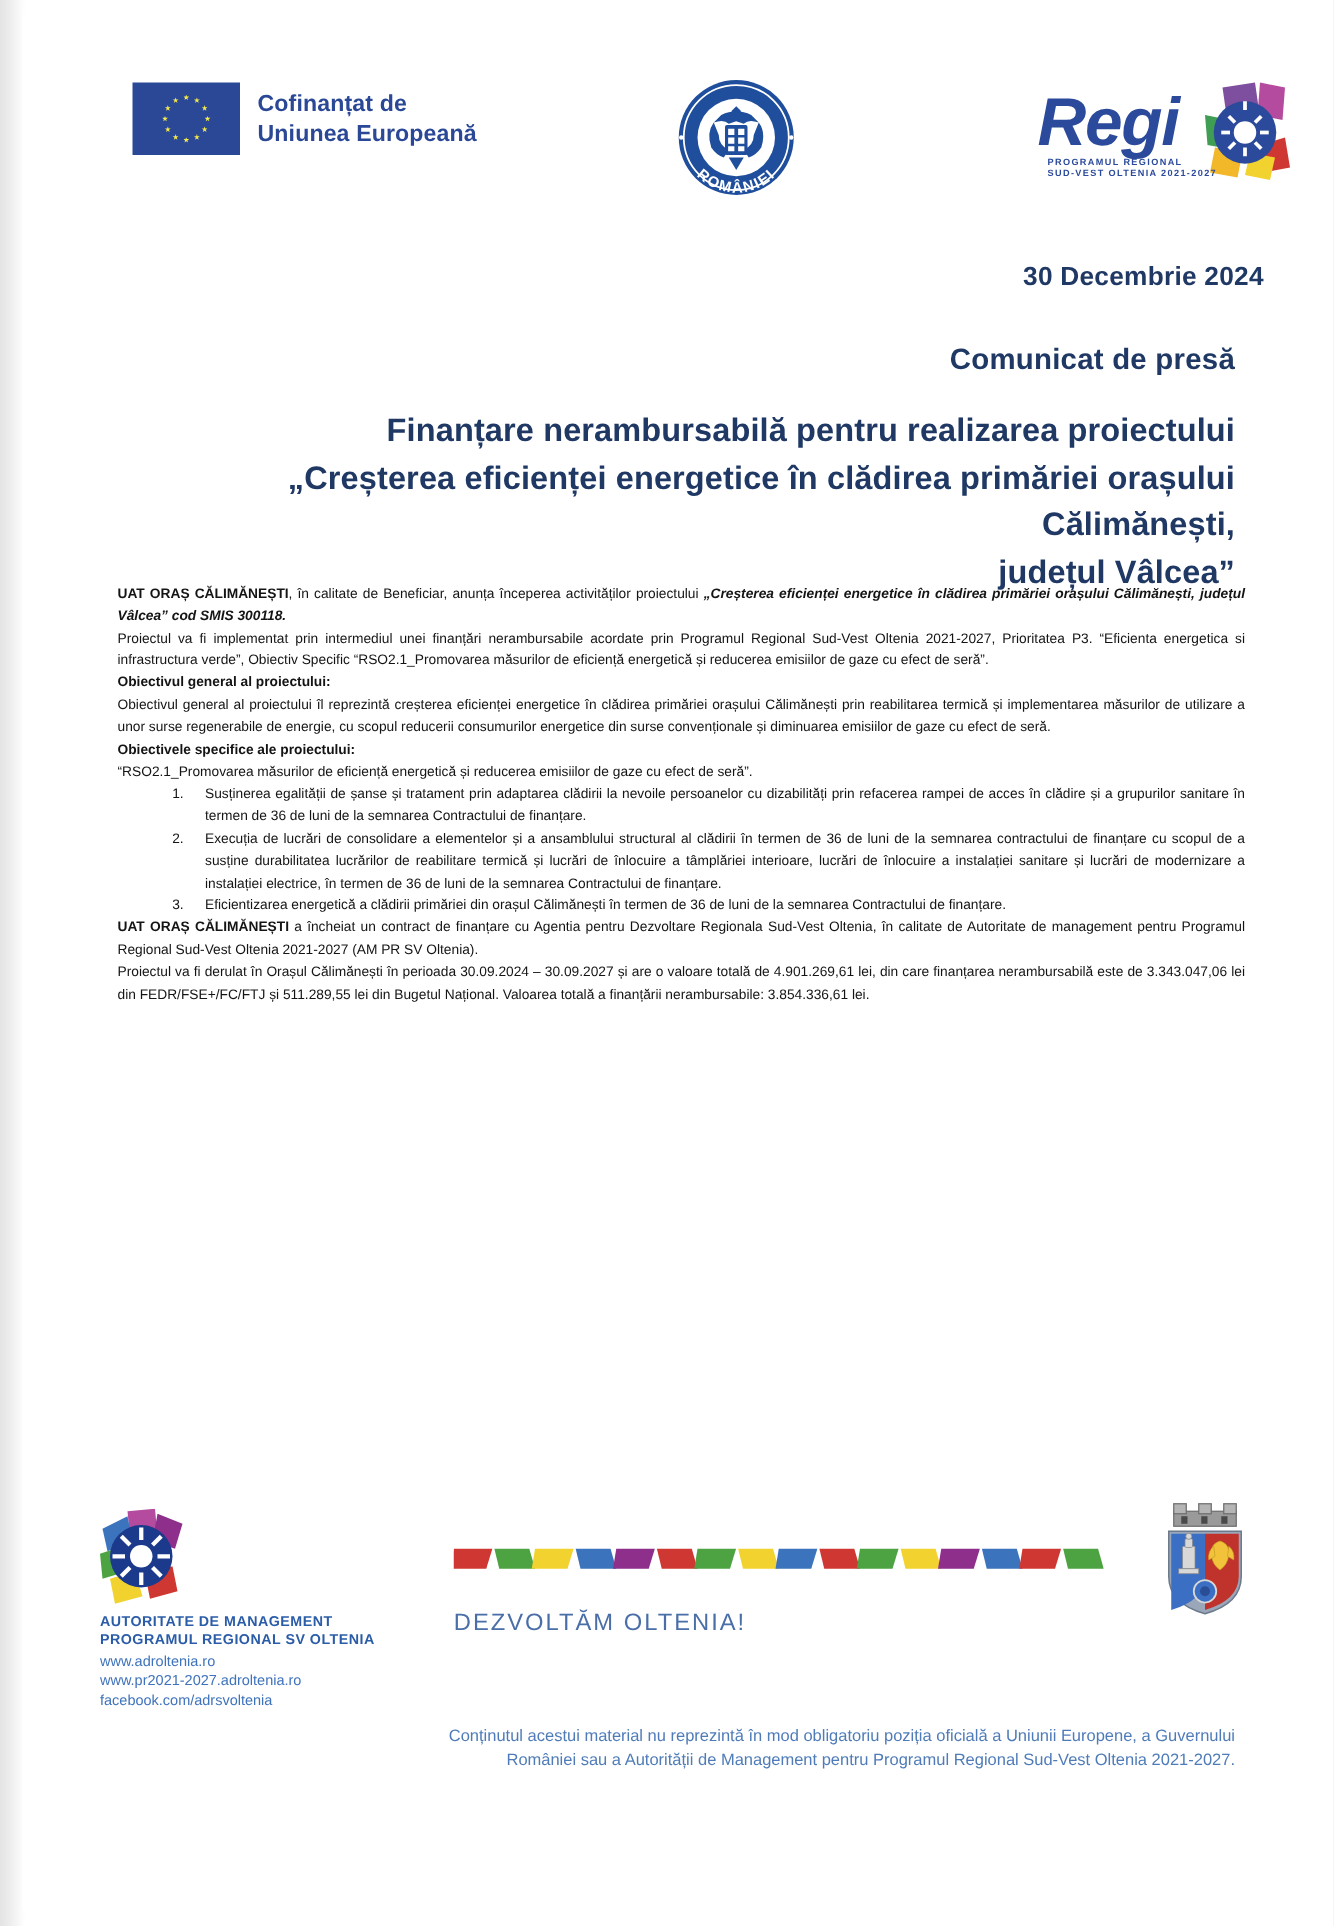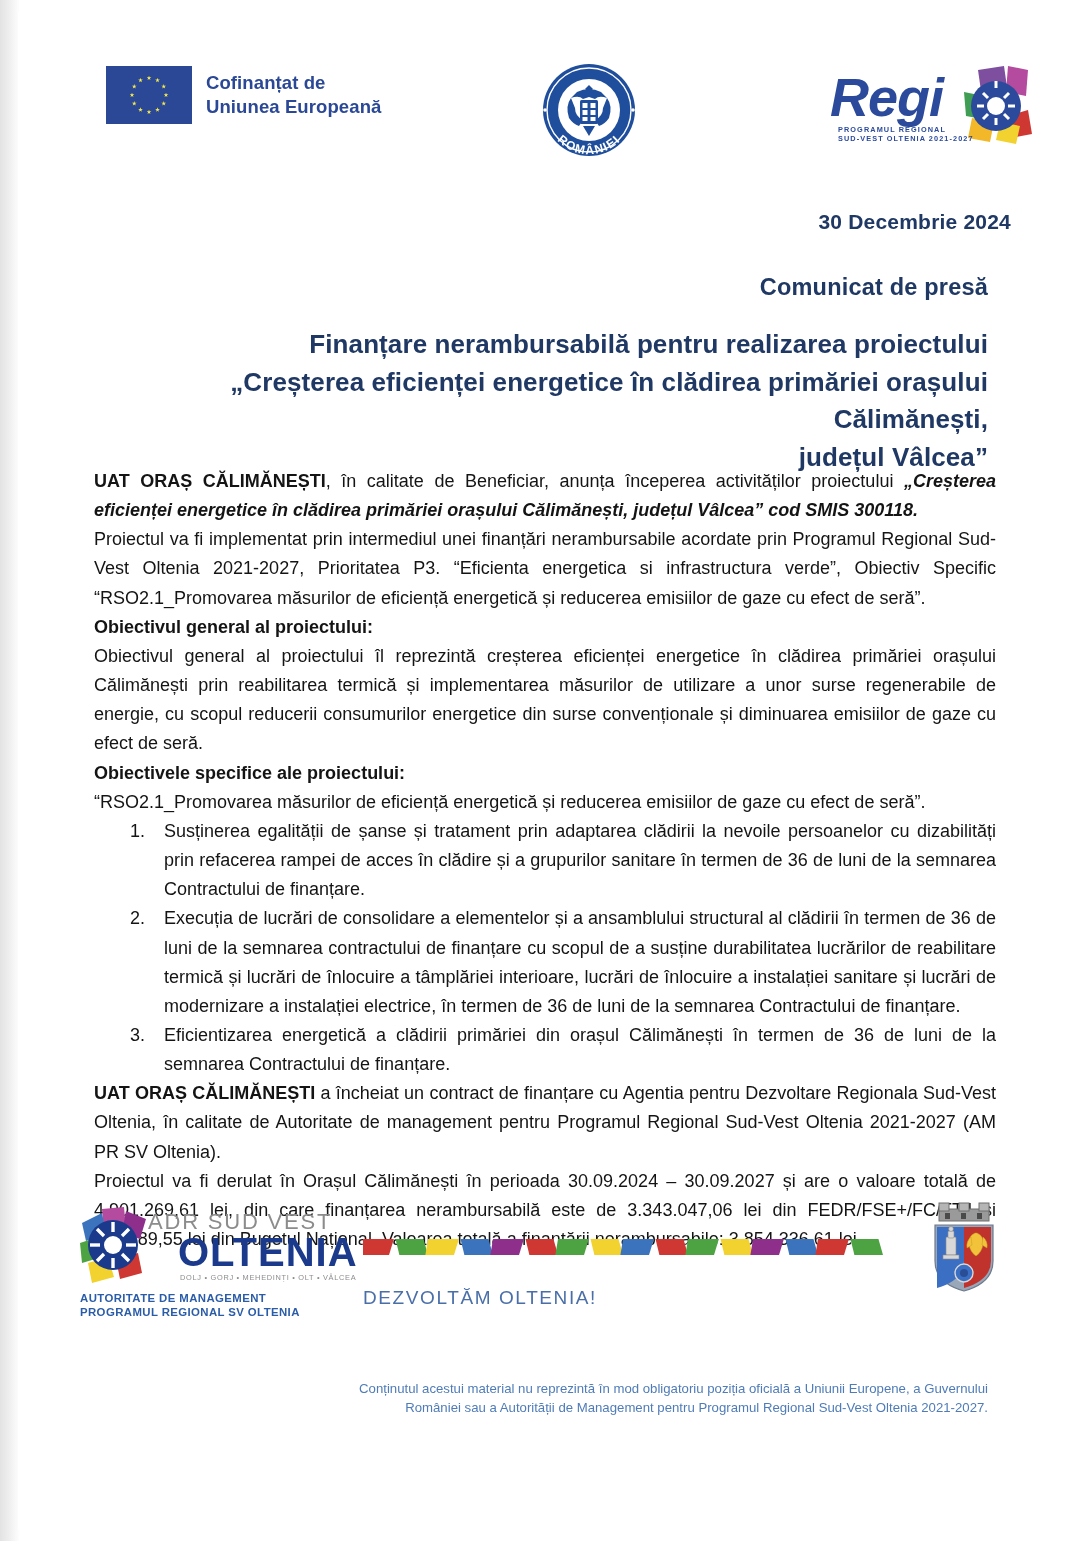--- a/index.html
+++ b/index.html
@@ -104,21 +104,21 @@
     letter-spacing: .1px;
   }
 
   
   .body-text {
     position: absolute;
     left: 76px;
     top: 455px;
     width: 902px;
     color: #141414;
-    font-size: 18px;
+    font-size: 11px;
     line-height: 1.62;
     text-align: justify;
   }
   .body-text p { margin: 0; }
   .body-text b { font-weight: bold; }
   .bi { font-weight: bold; font-style: italic; }
   .heading-line { font-weight: bold; }
 
   ol.obj-list {
     margin: 0;
@@ -377,29 +377,29 @@
             <line x1="33" y1="15" x2="33" y2="25"></line>
             <line x1="33" y1="61" x2="33" y2="51"></line>
             <line x1="10" y1="38" x2="20" y2="38"></line>
             <line x1="56" y1="38" x2="46" y2="38"></line>
             <line x1="17" y1="22" x2="24" y2="29"></line>
             <line x1="49" y1="54" x2="42" y2="47"></line>
             <line x1="17" y1="54" x2="24" y2="47"></line>
             <line x1="49" y1="22" x2="42" y2="29"></line>
           </g>
         </svg>
-        <div class="adr-wordmark">
-          <div class="adr-top">ADR SUD VEST</div>
-          <div class="adr-main">OLTENIA</div>
-          <div class="adr-counties">DOLJ • GORJ • MEHEDINȚI • OLT • VÂLCEA</div>
-        </div>
       </div>
       <div class="adr-am">
         <div>AUTORITATE DE MANAGEMENT</div>
         <div>PROGRAMUL REGIONAL SV OLTENIA</div>
+      </div>
+      <div class="adr-links">
+        <div>www.adroltenia.ro</div>
+        <div>www.pr2021-2027.adroltenia.ro</div>
+        <div>facebook.com/adrsvoltenia</div>
       </div>
     </div>
 
     <div class="center-block">
       <svg width="520" height="26" viewBox="0 0 520 26" id="band">
             <polygon points="0,4 30.875,4 26,20 -2.6,20" fill="#cf3832"></polygon>
             <polygon points="36.4,20 65,20 60.45,4 32.5,4" fill="#4da342"></polygon>
             <polygon points="65,4 95.875,4 91,20 62.4,20" fill="#f2d22e"></polygon>
             <polygon points="101.4,20 130,20 125.45,4 97.5,4" fill="#3b74bd"></polygon>
             <polygon points="130,4 160.875,4 156,20 127.4,20" fill="#8e2f8c"></polygon>

